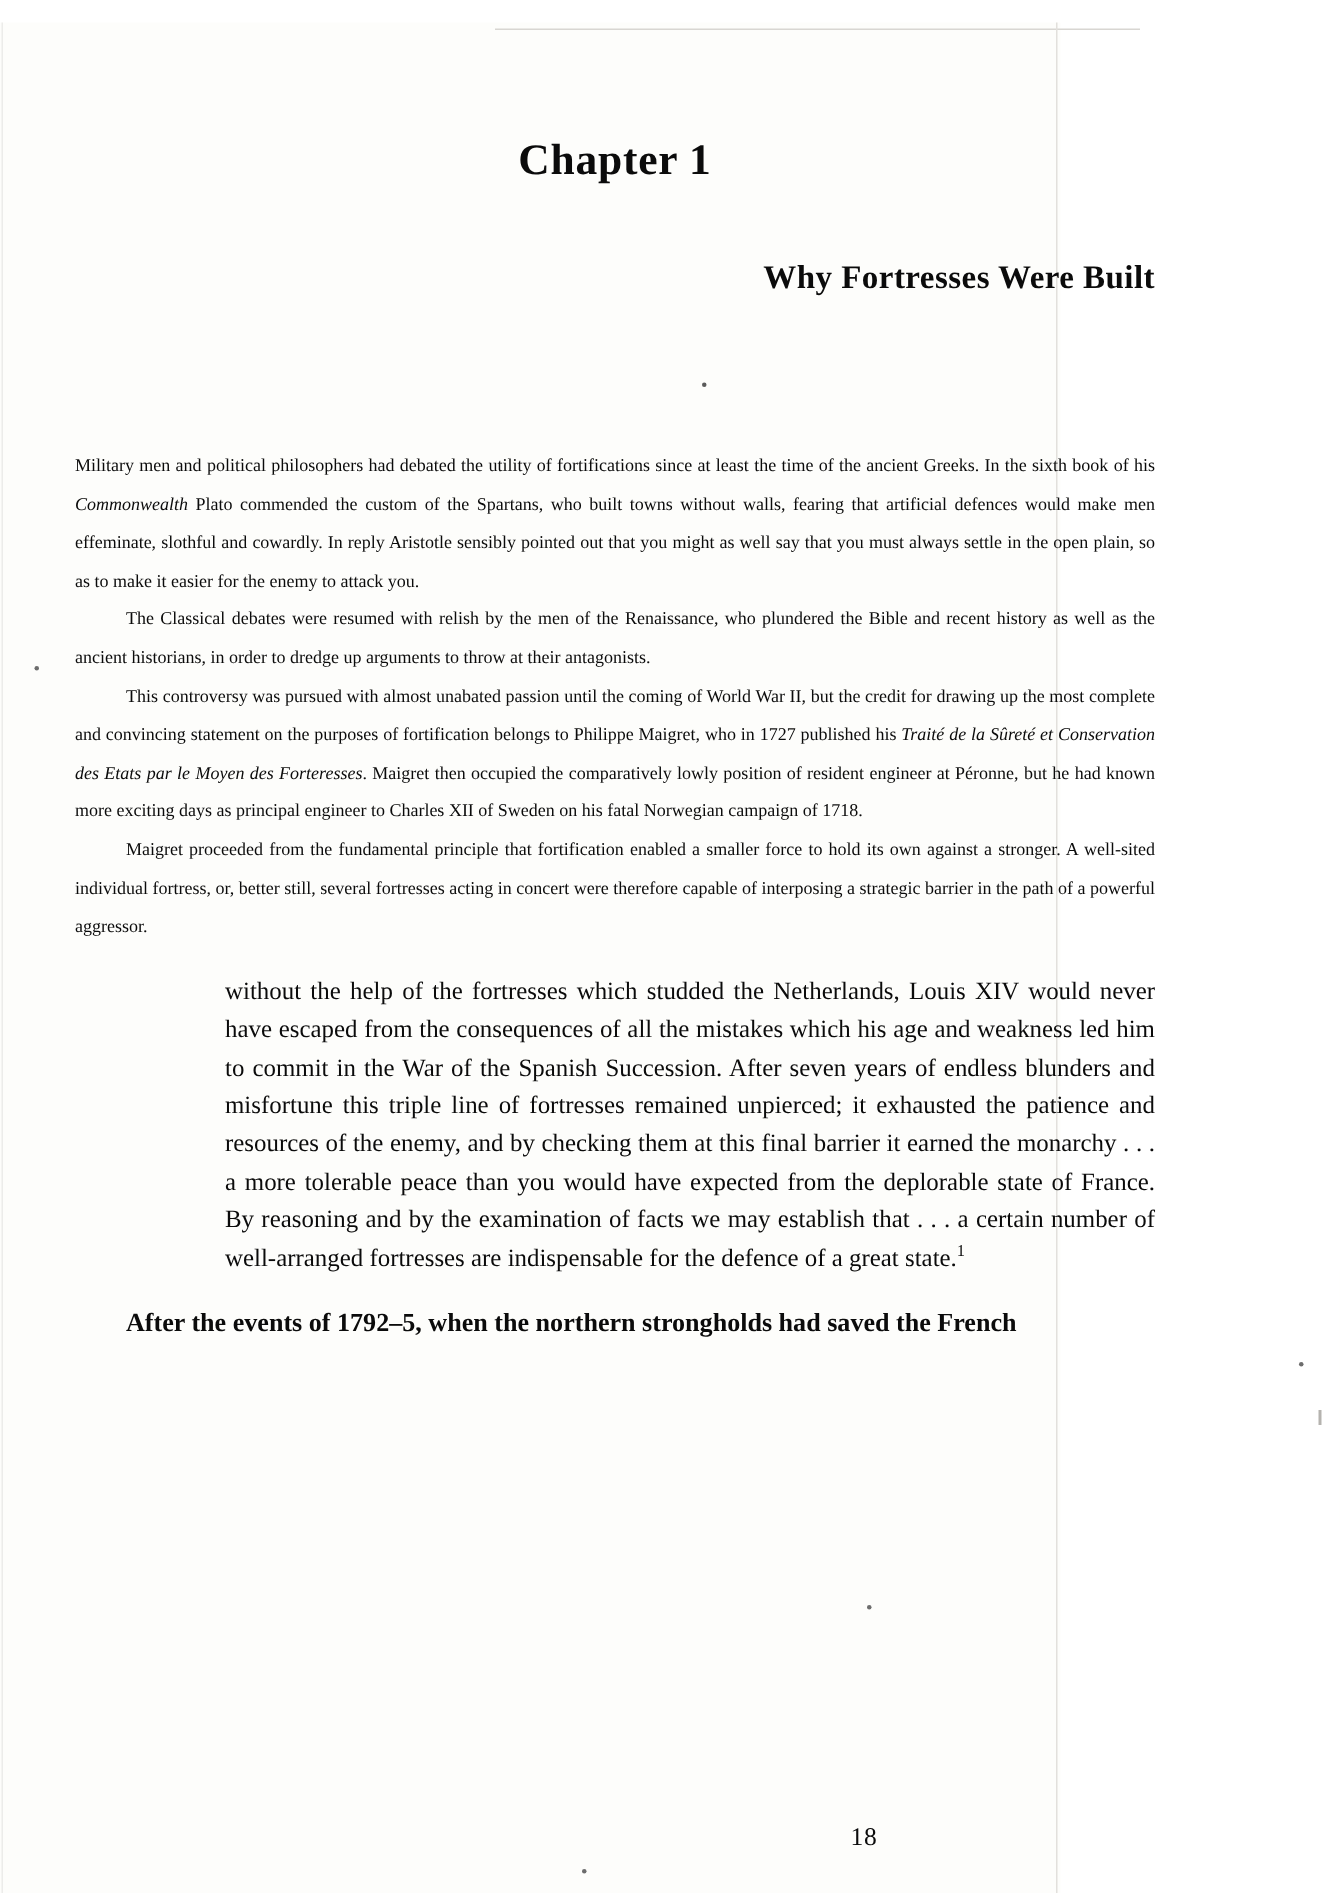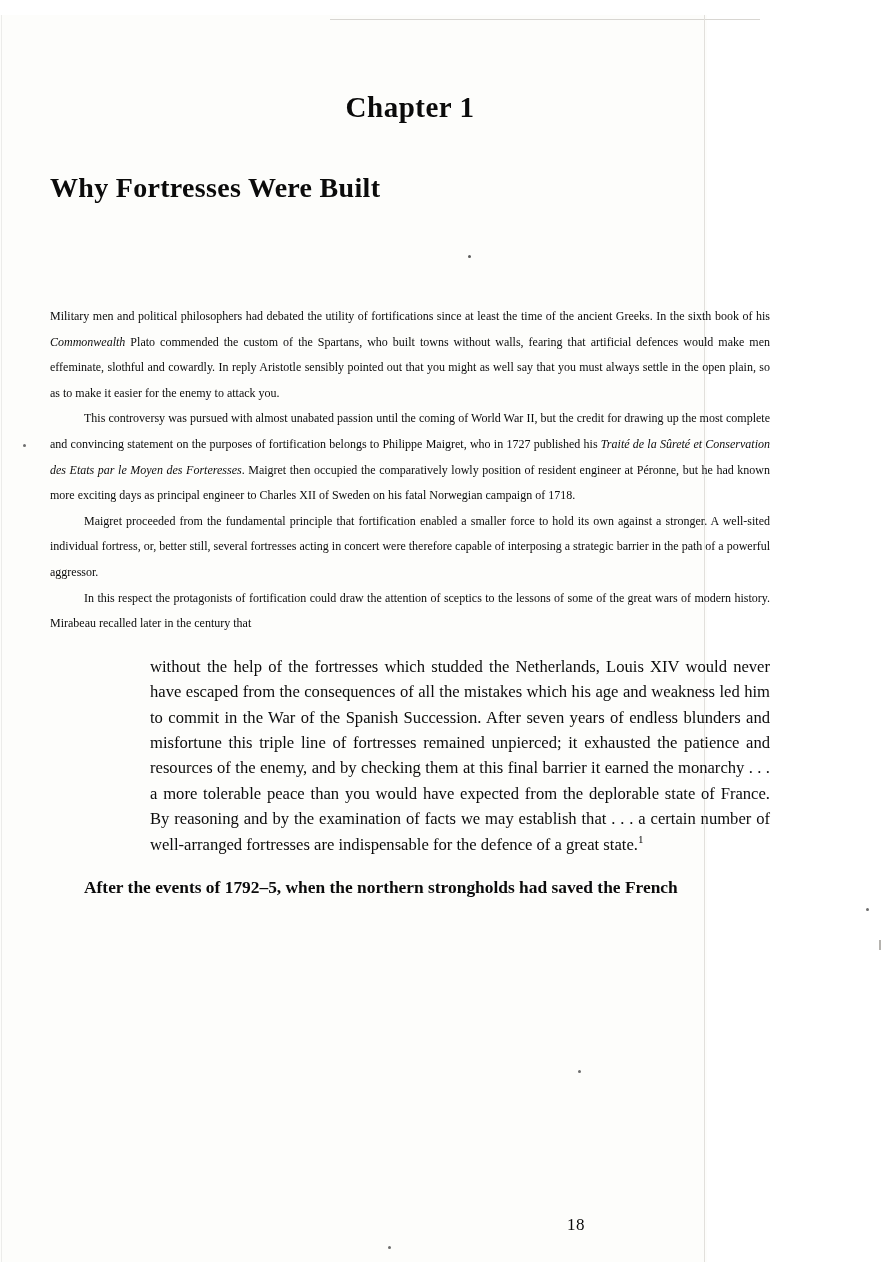--- a/index.html
+++ b/index.html
@@ -54,23 +54,23 @@
 
   .chapter-label {
     text-align: center;
     font-weight: bold;
     font-size: 29px;
     letter-spacing: 0.5px;
     margin-top: 76px;
   }
 
   .chapter-title {
-    text-align: left;
+    text-align: right;
     font-weight: bold;
-    font-size: 28px;
+    font-size: 22px;
     letter-spacing: 0.3px;
     margin-top: 48px;
   }
 
   .mark-dot {
     position: absolute;
     left: 418px;
     top: 240px;
     width: 3px;
     height: 3px;
@@ -160,26 +160,26 @@
 
     <div class="chapter-label">Chapter 1</div>
 
     <div class="chapter-title">Why Fortresses Were Built</div>
 
     <div class="mark-dot"></div>
 
     <div class="body-text">
       <p class="first">Military men and political philosophers had debated the utility of fortifications since at least the time of the ancient Greeks. In the sixth book of his <i>Commonwealth</i> Plato commended the custom of the Spartans, who built towns without walls, fearing that artificial defences would make men effeminate, slothful and cowardly. In reply Aristotle sensibly pointed out that you might as well say that you must always settle in the open plain, so as to make it easier for the enemy to attack you.</p>
 
+      <p>The Classical debates were resumed with relish by the men of the Renaissance, who plundered the Bible and recent history as well as the ancient historians, in order to dredge up arguments to throw at their antagonists.</p>
 
       <p>This controversy was pursued with almost unabated passion until the coming of World War II, but the credit for drawing up the most complete and convincing statement on the purposes of fortification belongs to Philippe Maigret, who in 1727 published his <i>Traité de la Sûreté et Conservation des Etats par le Moyen des Forteresses</i>. Maigret then occupied the comparatively lowly position of resident engineer at Péronne, but he had known more exciting days as principal engineer to Charles XII of Sweden on his fatal Norwegian campaign of 1718.</p>
 
       <p>Maigret proceeded from the fundamental principle that fortification enabled a smaller force to hold its own against a stronger. A well-sited individual fortress, or, better still, several fortresses acting in concert were therefore capable of interposing a strategic barrier in the path of a powerful aggressor.</p>
 
-      <p>In this respect the protagonists of fortification could draw the attention of sceptics to the lessons of some of the great wars of modern history. Mirabeau recalled later in the century that</p>
     </div>
 
     <div class="quote">
       <p><span>without the help of the fortresses which studded the Netherlands, Louis XIV would never have escaped from the consequences of all the mistakes which his age and weakness led him to commit in the War of the Spanish Succession. After seven years of endless blunders and misfortune this triple line of fortresses remained unpierced; it exhausted the patience and resources of the enemy, and by checking them at this final barrier it earned the monarchy . . . a more tolerable peace than you would have expected from the deplorable state of France. By reasoning and by the examination of facts we may establish that . . . a certain number of well-arranged fortresses are indispensable for the defence of a great state.</span><sup>1</sup></p>
     </div>
 
     <div class="after-quote">
       <p class="indent">After the events of 1792–5, when the northern strongholds had saved the French</p>
     </div>
 

